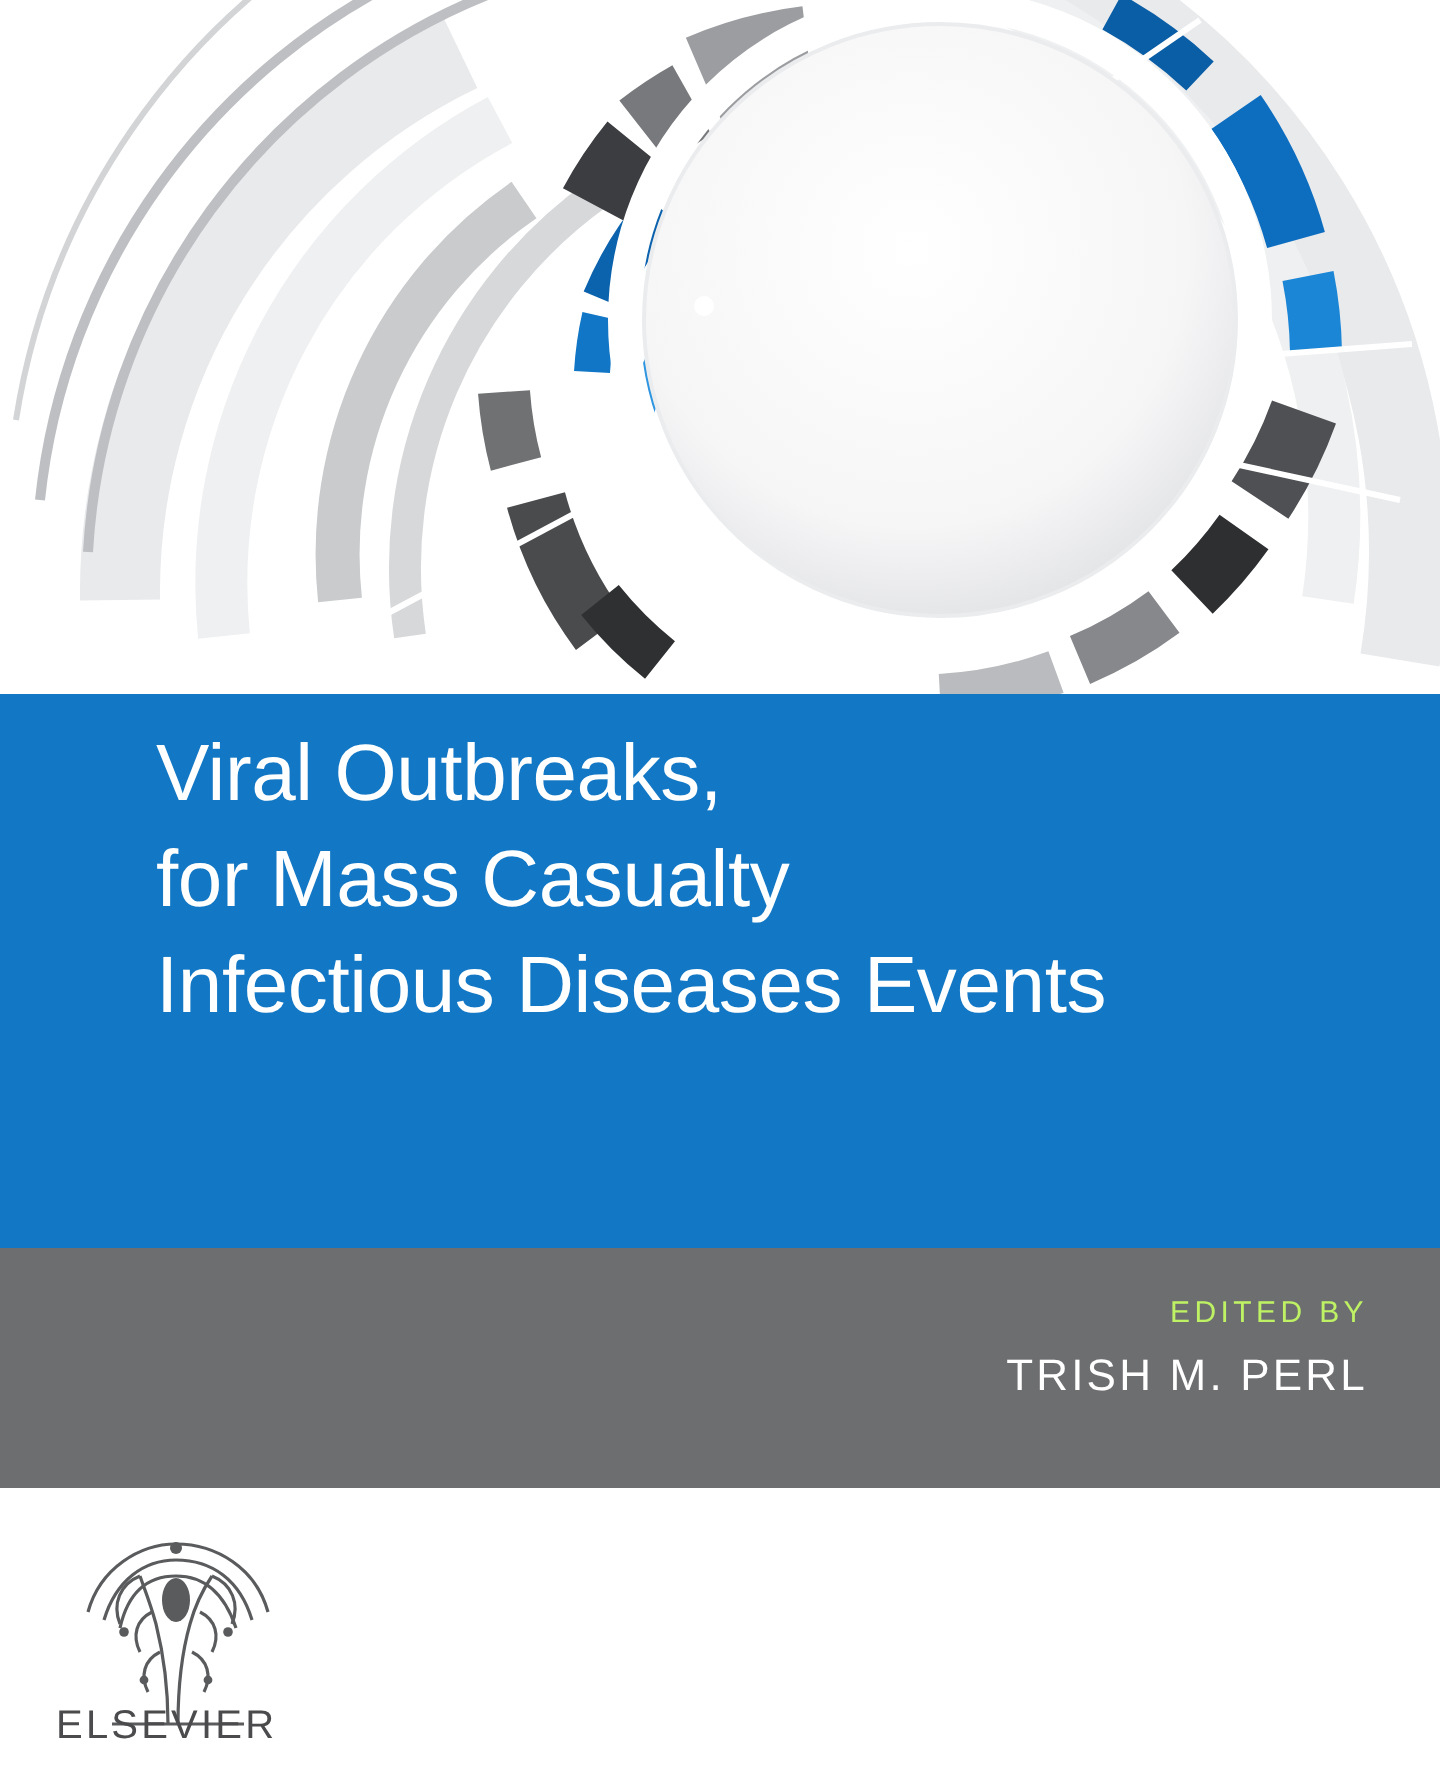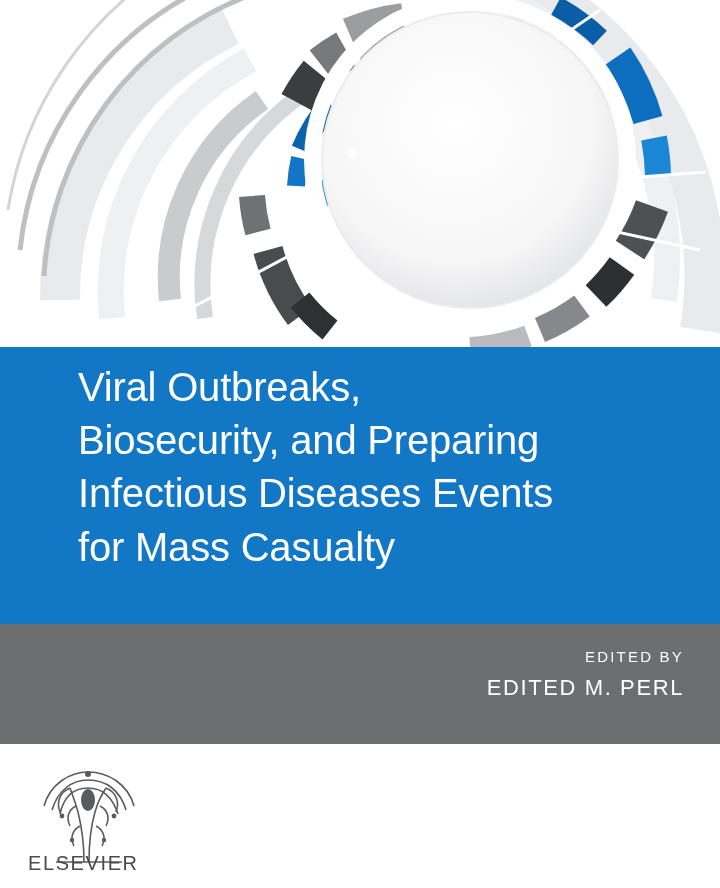--- a/index.html
+++ b/index.html
@@ -58,21 +58,21 @@
     left: 0;
     top: 624px;
     width: 720px;
     height: 120px;
     background: #6d6e70;
     box-sizing: border-box;
     padding: 24px 36px 0 0;
     text-align: right;
   }
   .edited-by {
-    color: #ffffff;
+    color: #bef264;
     font-size: 15px;
     letter-spacing: 2.2px;
     margin: 0 0 10px 0;
   }
   .editor-name {
     color: #ffffff;
     font-size: 22px;
     letter-spacing: 1.6px;
     margin: 0 0 4px 0;
   }
@@ -215,29 +215,28 @@
 
         <circle cx="352" cy="153" r="5" fill="#ffffff"></circle>
         <circle cx="318" cy="193" r="4" fill="#ffffff"></circle>
       </g>
     </svg>
   </div>
 
   <div class="title-block">
     <div class="title-text">
       <div>Viral Outbreaks,</div>
-      <div>Biosecurity, and Preparing</div>
+      <div>for Mass Casualty</div>
       <div>Infectious Diseases Events</div>
-      <div>for Mass Casualty</div>
     </div>
   </div>
 
   <div class="editor-block">
     <p class="edited-by">EDITED BY</p>
-    <p class="editor-name">EDITED M. PERL</p>
+    <p class="editor-name">TRISH M. PERL</p>
   </div>
 
   <div class="logo-block">
     <div class="logo-wrap">
       <svg width="130" height="108" viewBox="0 0 130 108" xmlns="http://www.w3.org/2000/svg">
 
         <g stroke="#5a5b5d" stroke-width="1.6" fill="none">
 
           <path d="M58 96 C58 78 56 62 52 46 C49 35 46 28 44 22"></path>
           <path d="M63 96 C63 76 65 60 69 46 C72 35 76 28 80 22"></path>

